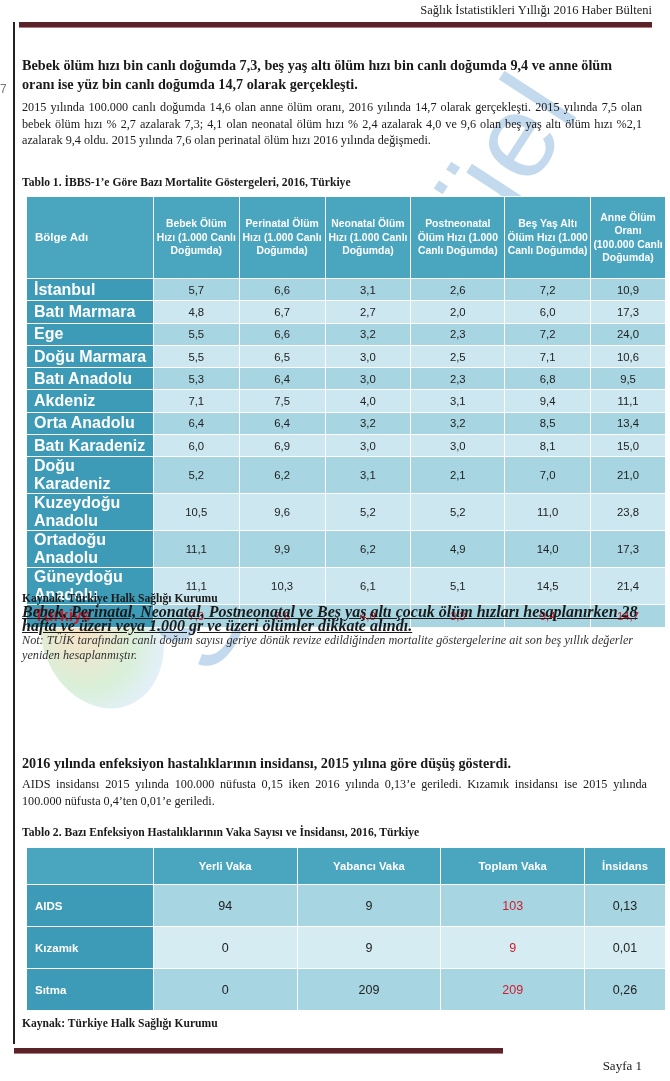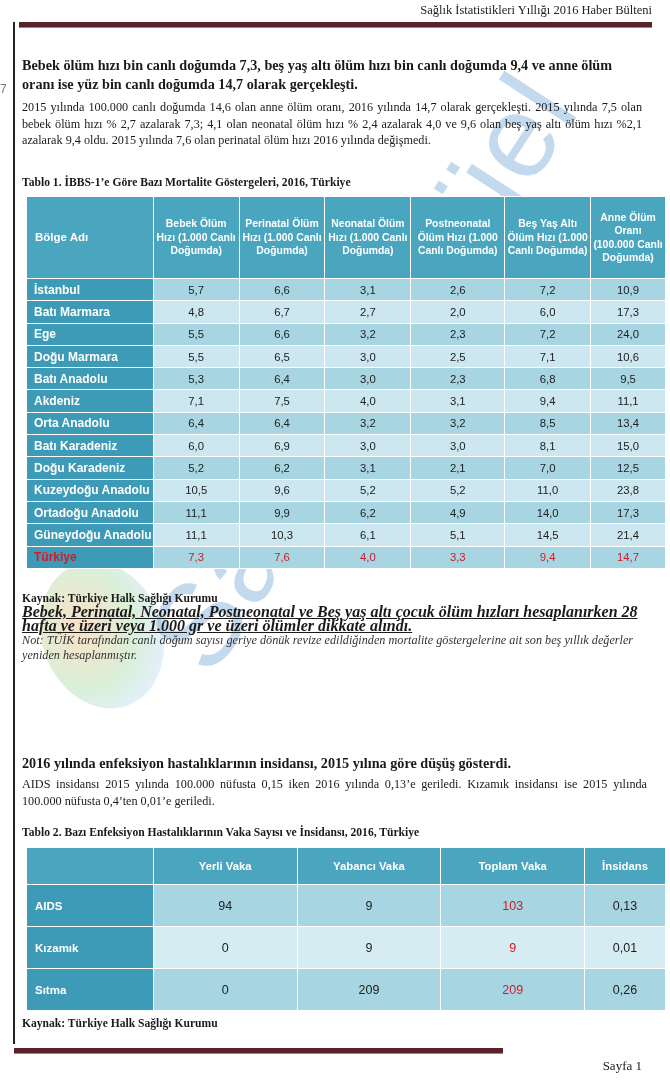--- a/index.html
+++ b/index.html
@@ -13,21 +13,21 @@
   .margin-mark { position: absolute; left: 0px; top: 82px; font-size: 12px; color: #777; font-family: "Liberation Sans", sans-serif; }
   .content { position: absolute; left: 22px; width: 620px; }
   h2 { margin: 0; font-size: 14.2px; font-weight: bold; line-height: 19px; }
   p.body { margin: 0; font-size: 12.2px; line-height: 16.5px; text-align: justify; }
   .tbl-cap { font-size: 11.6px; font-weight: bold; margin: 0; }
   table.t { border-collapse: collapse; font-family: "Liberation Sans", sans-serif; }
   table.t td, table.t th { border: 1.5px solid #ffffff; }
   .t1 th { background: #4aa5bf; color: #fff; font-size: 10.4px; font-weight: bold; line-height: 13.5px; text-align: center; padding: 0 2px; }
   .t1 th.first { text-align: left; padding-left: 8px; font-size: 11.5px; }
   .t1 td { font-size: 11.3px; text-align: center; height: 21.3px; padding: 0; color: #222; }
-  .t1 td.rn { background: #3d9bb8; color: #fff; font-weight: bold; text-align: left; padding-left: 7px; font-size: 12px; }
+  .t1 td.rn { background: #3d9bb8; color: #fff; font-weight: bold; text-align: left; padding-left: 7px; font-size: 16px; }
   .t1 tr.odd td.v { background: #a7d5e2; }
   .t1 tr.even td.v { background: #cce7ef; }
   .t1 tr.total td.rn { color: #d11b2b; }
   .t1 tr.total td.v { color: #d11b2b; background: #a7d5e2; }
   .t2 th { background: #4aa5bf; color: #fff; font-size: 11.3px; font-weight: bold; height: 34px; text-align: center; }
   .t2 td { font-size: 12.5px; text-align: center; height: 39px; color: #222; margin-top: 32px; }
   .t2 td.rn { background: #3d9bb8; color: #fff; font-weight: bold; text-align: left; padding-left: 8px; font-size: 11.5px; }
   .t2 tr.odd td.v { background: #a7d5e2; }
   .t2 tr.even td.v { background: #d5ecf2; }
   .t2 td.red { color: #d11b2b; }
@@ -151,21 +151,21 @@
         <td class="v">8,1</td>
         <td class="v">15,0</td>
       </tr>
       <tr class="odd">
         <td class="rn">Doğu Karadeniz</td>
         <td class="v">5,2</td>
         <td class="v">6,2</td>
         <td class="v">3,1</td>
         <td class="v">2,1</td>
         <td class="v">7,0</td>
-        <td class="v">12,5</td>
+        <td class="v">21,0</td>
       </tr>
       <tr class="even">
         <td class="rn">Kuzeydoğu Anadolu</td>
         <td class="v">10,5</td>
         <td class="v">9,6</td>
         <td class="v">5,2</td>
         <td class="v">5,2</td>
         <td class="v">11,0</td>
         <td class="v">23,8</td>
       </tr>

